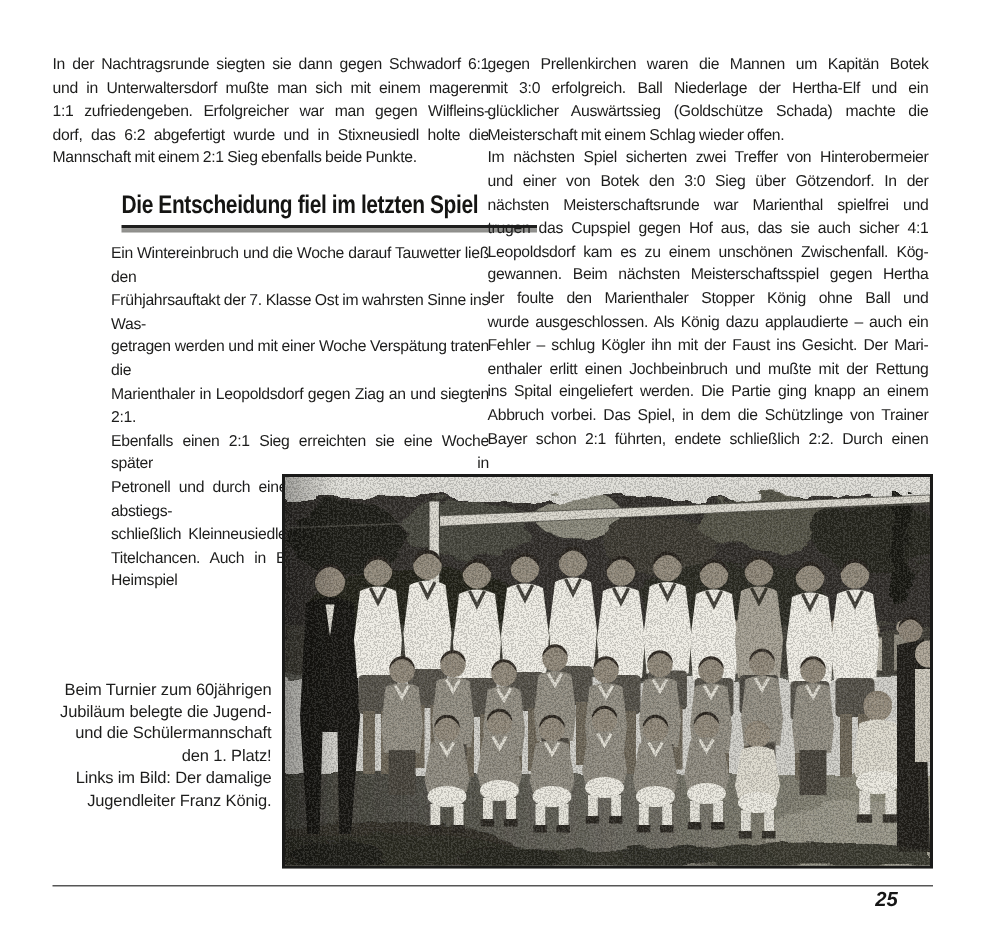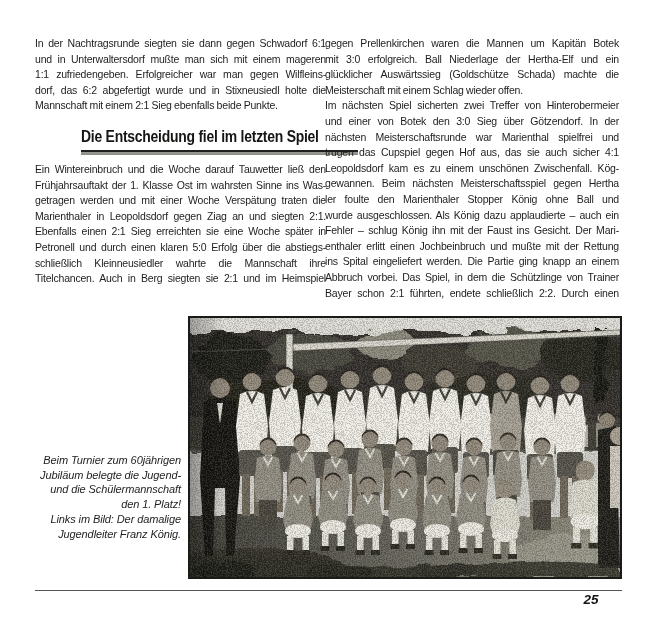--- a/index.html
+++ b/index.html
@@ -9,26 +9,26 @@
   .col-left{left:35px;width:291px;}
   .col-right{left:325px;width:294px;}
   .tline{font-size:10.5px;line-height:15.6px;letter-spacing:-0.2px;word-spacing:-0.4px;
          white-space:normal;color:#1d1d1c;}
   .tline.just{text-align:justify;text-align-last:justify;}
   .heading-wrap{margin-top:13px;margin-left:46px;}
   .heading{display:inline-block;font-size:17px;font-weight:700;letter-spacing:-0.3px;
            color:#151513;transform:scaleX(0.82);transform-origin:0 60%;white-space:nowrap;}
   .heading-rule{width:277px;height:5px;margin-top:3px;
                 background:linear-gradient(180deg,#1f1f1e 0%,#1f1f1e 38%,#9b9b98 38%,#8b8b88 100%);}
-  .para2{margin-top:7px;}
+  .para2{margin-top:7px;margin-left:39px;}
   .photo{position:absolute;left:188px;top:316px;width:434px;height:263px;
          border:2px solid #1a1a19;box-sizing:border-box;background:#cfcec8;}
   .photo svg{display:block;width:100%;height:100%;filter:blur(.35px) contrast(1.03);}
   .caption{position:absolute;left:35px;top:453px;width:146px;}
-  .caption .tline{font-size:11px;font-style:italic;line-height:14.7px;text-align:right;
+  .caption .tline{font-size:11px;line-height:14.7px;text-align:right;
                   letter-spacing:-0.1px;word-spacing:0;}
   .footer-rule{position:absolute;left:35px;top:590px;width:587px;height:1px;background:#565656;}
   .page-number{position:absolute;left:560px;top:592px;width:62px;text-align:center;
                font-size:13.5px;font-weight:700;font-style:italic;color:#161616;}
 </style>
 </head>
 <body>
 
 <div class="page">
 
@@ -39,21 +39,21 @@
         <div class="tline just">1:1 zufriedengeben. Erfolgreicher war man gegen Wilfleins-</div>
         <div class="tline just">dorf, das 6:2 abgefertigt wurde und in Stixneusiedl holte die</div>
         <div class="tline">Mannschaft mit einem 2:1 Sieg ebenfalls beide Punkte.</div>
       </div>
     <div class="heading-wrap">
       <span class="heading">Die Entscheidung fiel im letzten Spiel</span>
       <div class="heading-rule"></div>
     </div>
     <div class="para2">
         <div class="tline just">Ein Wintereinbruch und die Woche darauf Tauwetter ließ den</div>
-        <div class="tline just">Frühjahrsauftakt der 1. Klasse Ost im wahrsten Sinne ins Was-</div>
+        <div class="tline just">Frühjahrsauftakt der 7. Klasse Ost im wahrsten Sinne ins Was-</div>
         <div class="tline just">getragen werden und mit einer Woche Verspätung traten die</div>
         <div class="tline just">Marienthaler in Leopoldsdorf gegen Ziag an und siegten 2:1.</div>
         <div class="tline just">Ebenfalls einen 2:1 Sieg erreichten sie eine Woche später in</div>
         <div class="tline just">Petronell und durch einen klaren 5:0 Erfolg über die abstiegs-</div>
         <div class="tline just">schließlich Kleinneusiedler wahrte die Mannschaft ihre</div>
         <div class="tline just">Titelchancen. Auch in Berg siegten sie 2:1 und im Heimspiel</div>
       </div>
   </div>
 
   <div class="col col-right">
@@ -62,21 +62,21 @@
       <div class="tline just">glücklicher Auswärtssieg (Goldschütze Schada) machte die</div>
       <div class="tline">Meisterschaft mit einem Schlag wieder offen.</div>
       <div class="tline just">Im nächsten Spiel sicherten zwei Treffer von Hinterobermeier</div>
       <div class="tline just">und einer von Botek den 3:0 Sieg über Götzendorf. In der</div>
       <div class="tline just">nächsten Meisterschaftsrunde war Marienthal spielfrei und</div>
       <div class="tline just">trugen das Cupspiel gegen Hof aus, das sie auch sicher 4:1</div>
       <div class="tline just">Leopoldsdorf kam es zu einem unschönen Zwischenfall. Kög-</div>
       <div class="tline just">gewannen. Beim nächsten Meisterschaftsspiel gegen Hertha</div>
       <div class="tline just">ler foulte den Marienthaler Stopper König ohne Ball und</div>
       <div class="tline just">wurde ausgeschlossen. Als König dazu applaudierte – auch ein</div>
-      <div class="tline just">Fehler – schlug König ihn mit der Faust ins Gesicht. Der Mari-</div>
+      <div class="tline just">Fehler – schlug Kögler ihn mit der Faust ins Gesicht. Der Mari-</div>
       <div class="tline just">enthaler erlitt einen Jochbeinbruch und mußte mit der Rettung</div>
       <div class="tline just">ins Spital eingeliefert werden. Die Partie ging knapp an einem</div>
       <div class="tline just">Abbruch vorbei. Das Spiel, in dem die Schützlinge von Trainer</div>
       <div class="tline just">Bayer schon 2:1 führten, endete schließlich 2:2. Durch einen</div>
     </div>
 
   <div class="photo">
     <svg viewBox="0 0 430 259" preserveAspectRatio="none" aria-hidden="true">
       <defs>
         <linearGradient id="skyG" x1="0" y1="0" x2="0" y2="1">

